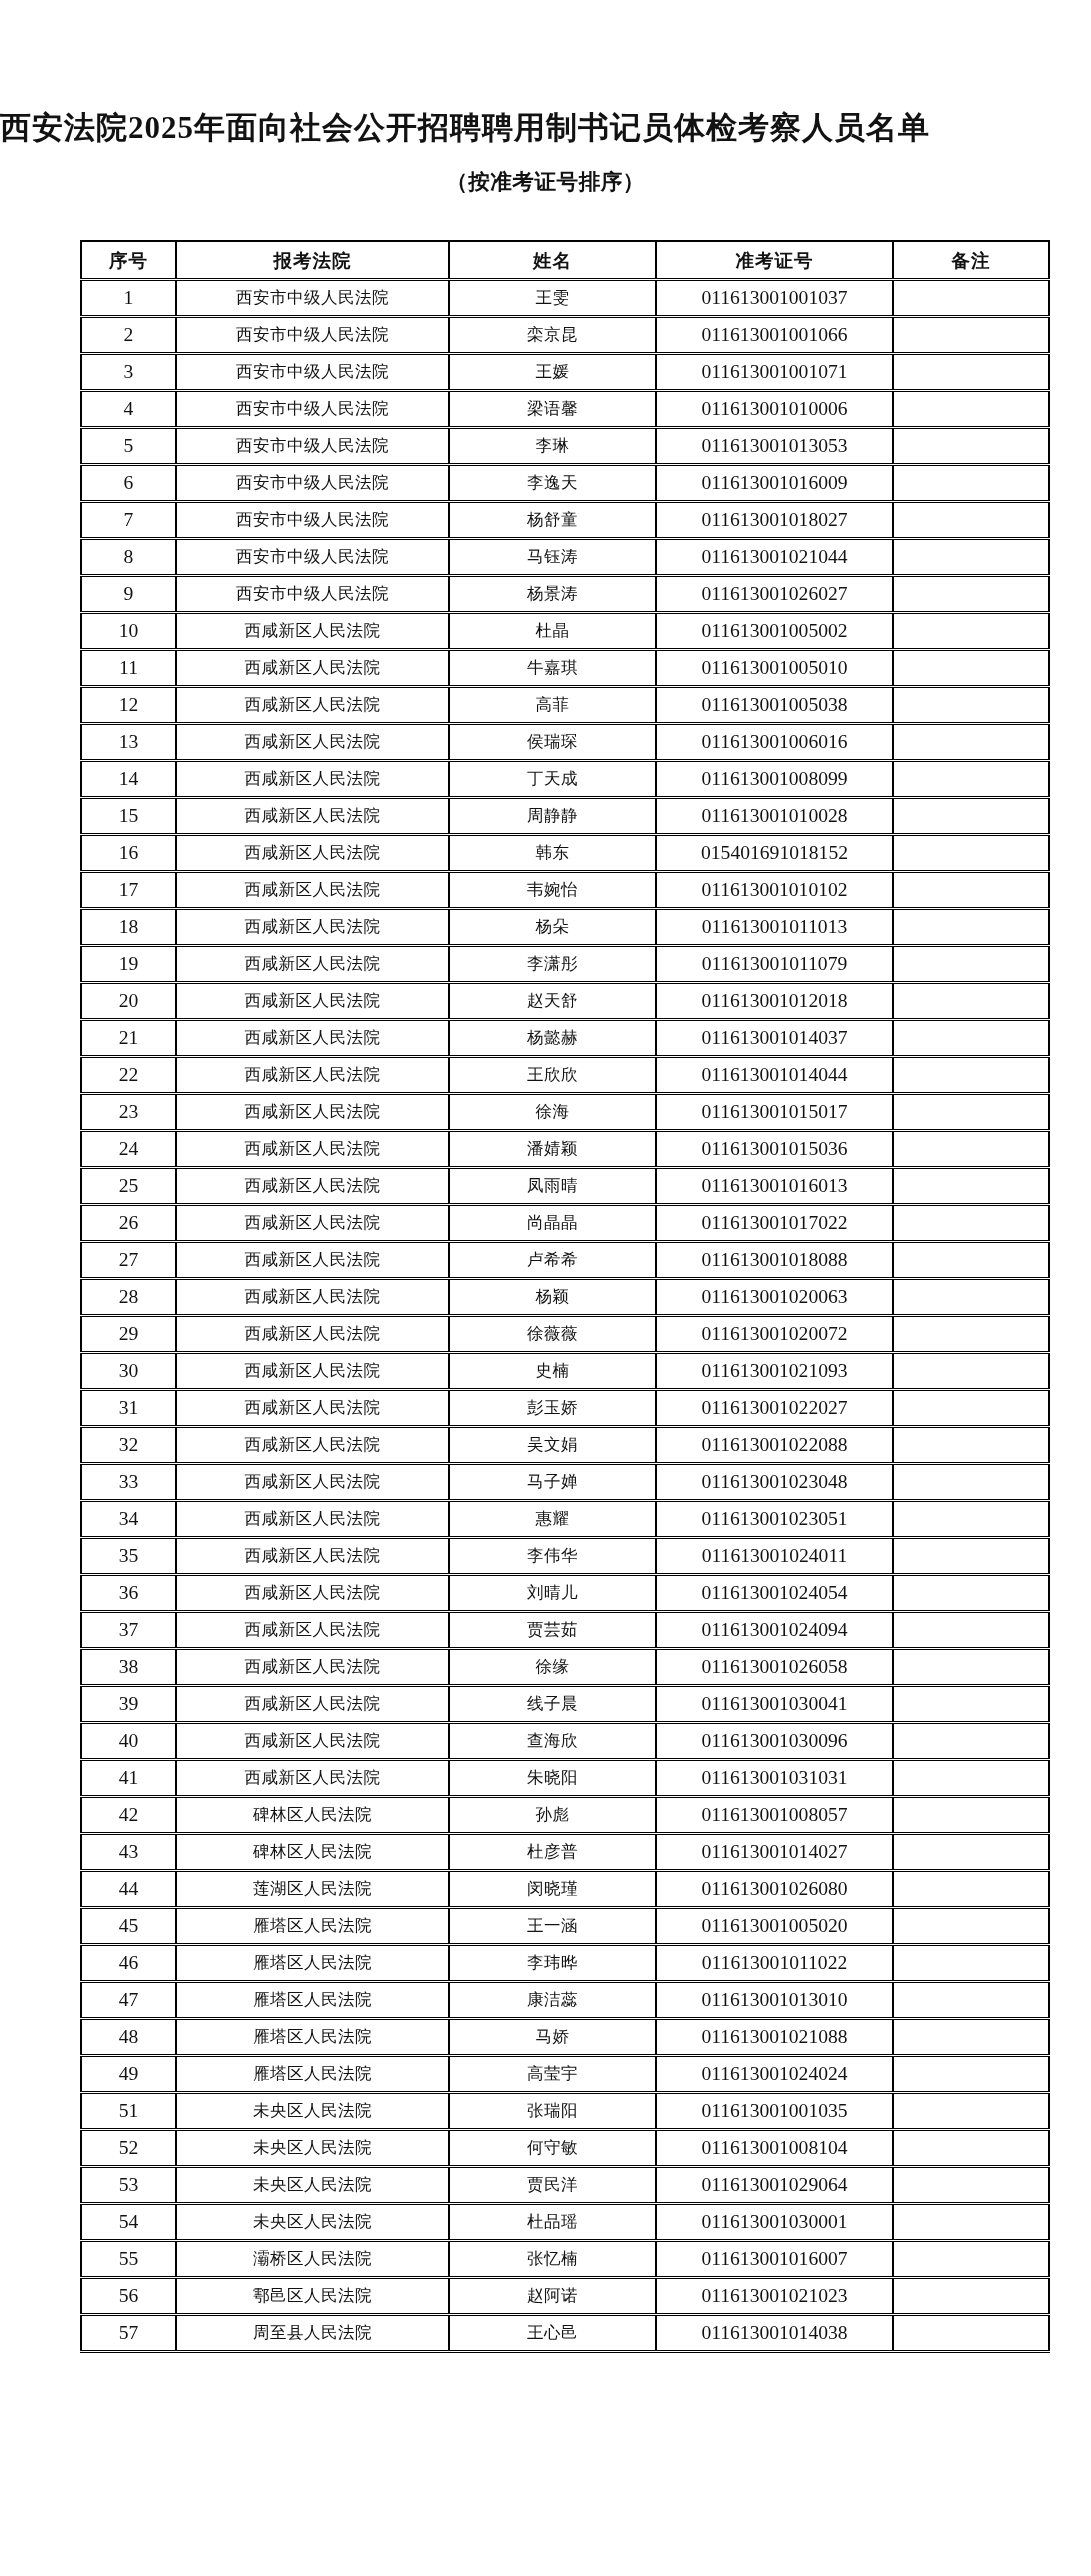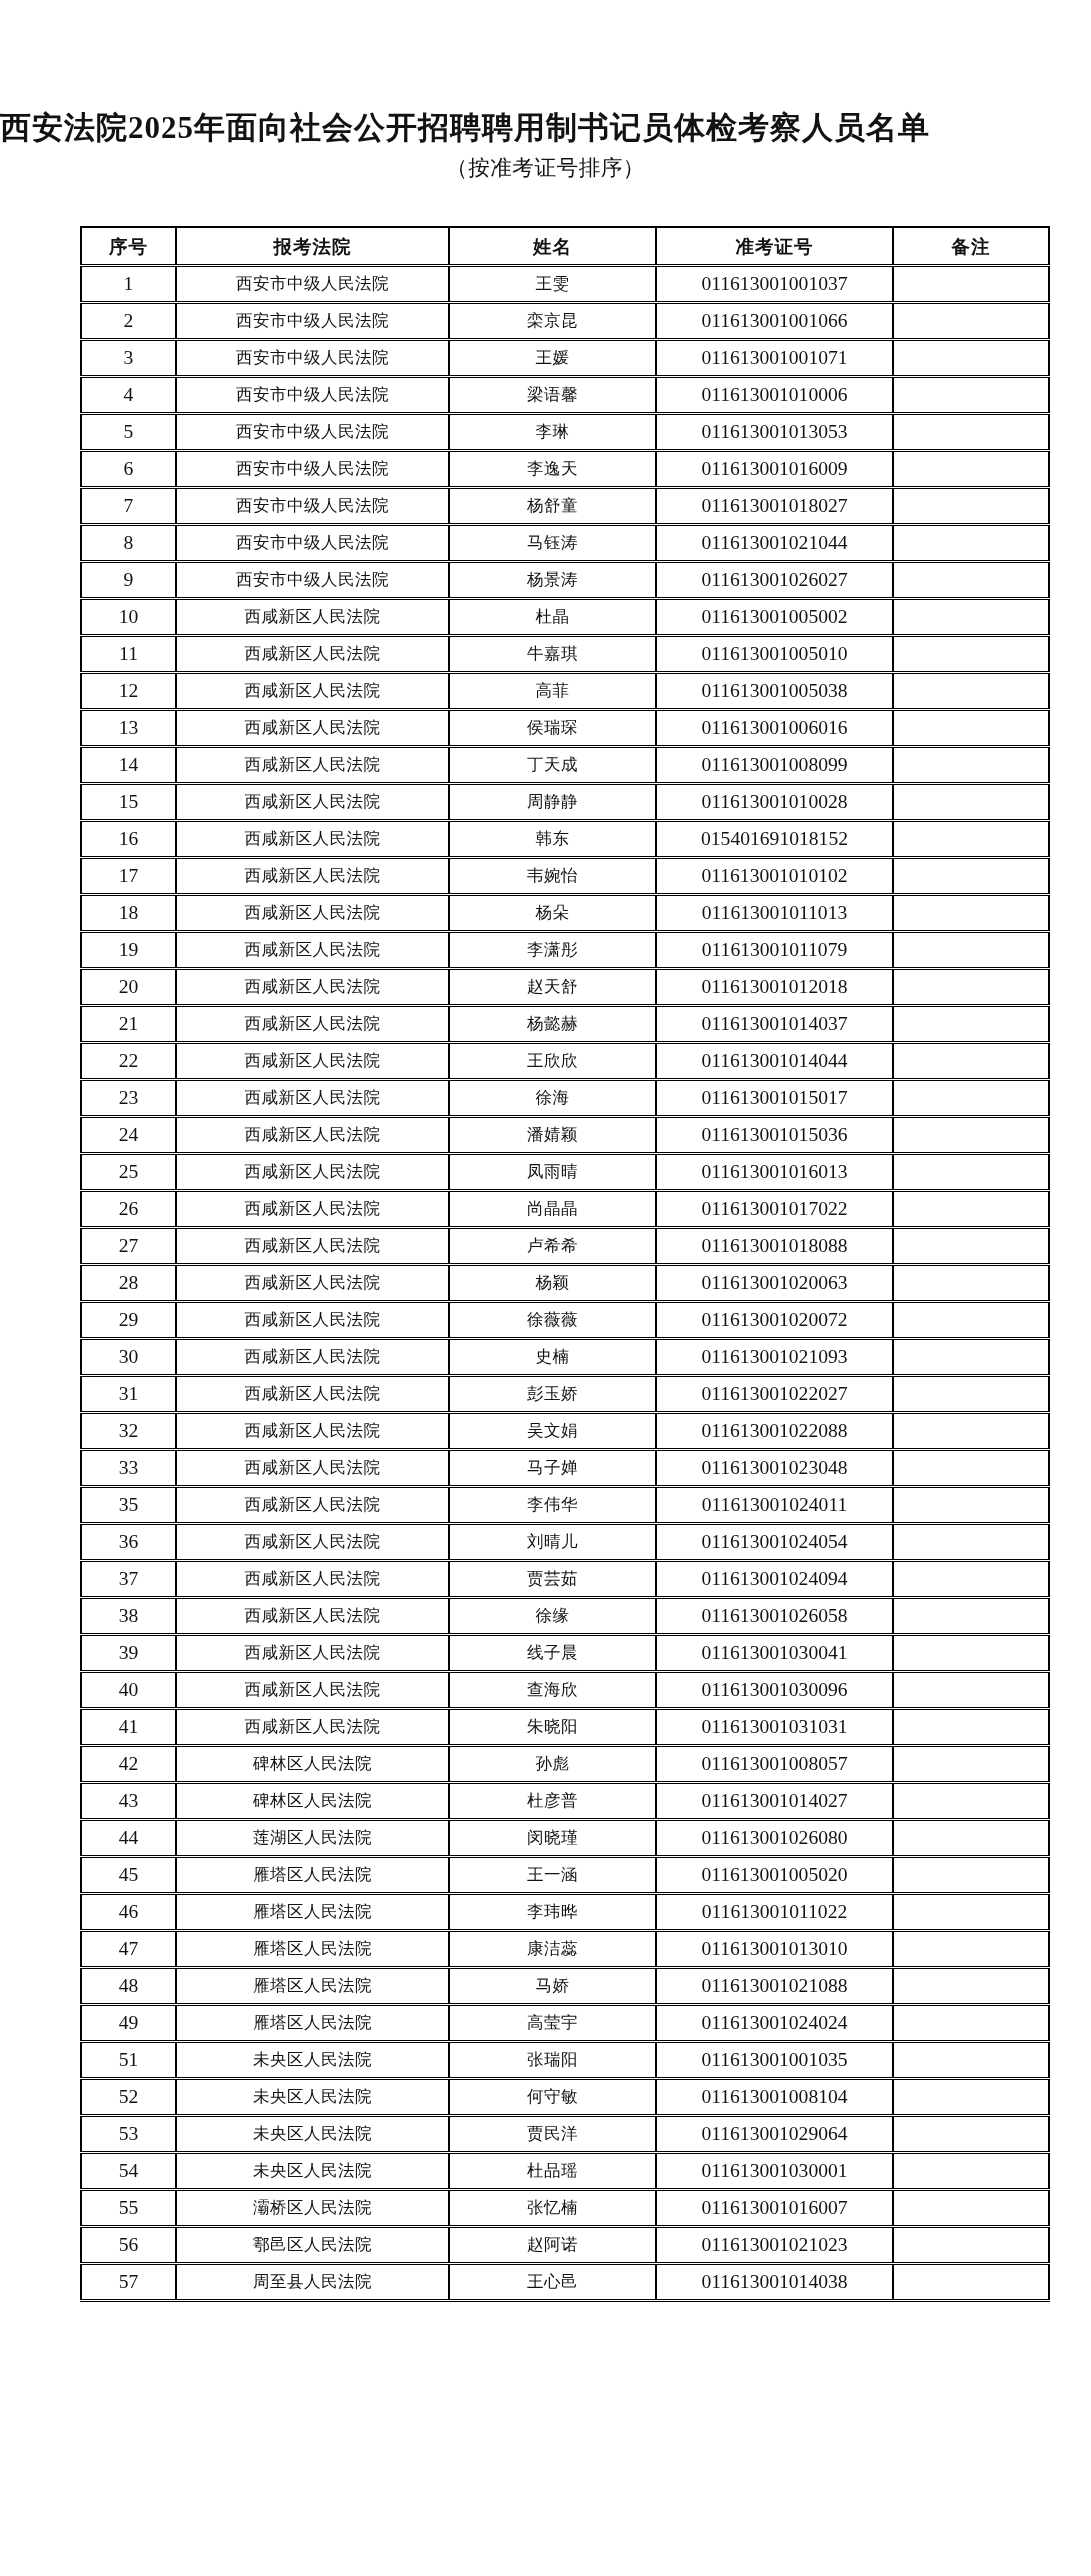--- a/index.html
+++ b/index.html
@@ -17,25 +17,25 @@
   }
   .doc-title {
     padding-top: 109px;
     font-size: 31px;
     line-height: 37px;
     font-weight: bold;
     letter-spacing: 1px;
     white-space: nowrap;
   }
   .doc-subtitle {
-    margin-top: 9px;
+    margin-top: 23px;
     text-align: center;
     font-size: 21.6px;
     line-height: 27px;
-    font-weight: normal;
+    font-weight: bold;
     letter-spacing: 0.5px;
   }
   table.roster {
     margin: 44px 14px 0 80px;
     width: 967px;
     table-layout: fixed;
     border-collapse: collapse;
     border: 2.1px solid #000;
     border-bottom: 3.6px double #000;
   }
@@ -322,20 +322,27 @@
           <td class="note"></td>
         </tr>
         <tr>
           <td class="num">33</td>
           <td>西咸新区人民法院</td>
           <td>马子婵</td>
           <td class="num">011613001023048</td>
           <td class="note"></td>
         </tr>
         <tr>
+          <td class="num">34</td>
+          <td>西咸新区人民法院</td>
+          <td>惠耀</td>
+          <td class="num">011613001023051</td>
+          <td class="note"></td>
+        </tr>
+        <tr>
           <td class="num">35</td>
           <td>西咸新区人民法院</td>
           <td>李伟华</td>
           <td class="num">011613001024011</td>
           <td class="note"></td>
         </tr>
         <tr>
           <td class="num">36</td>
           <td>西咸新区人民法院</td>
           <td>刘晴儿</td>

